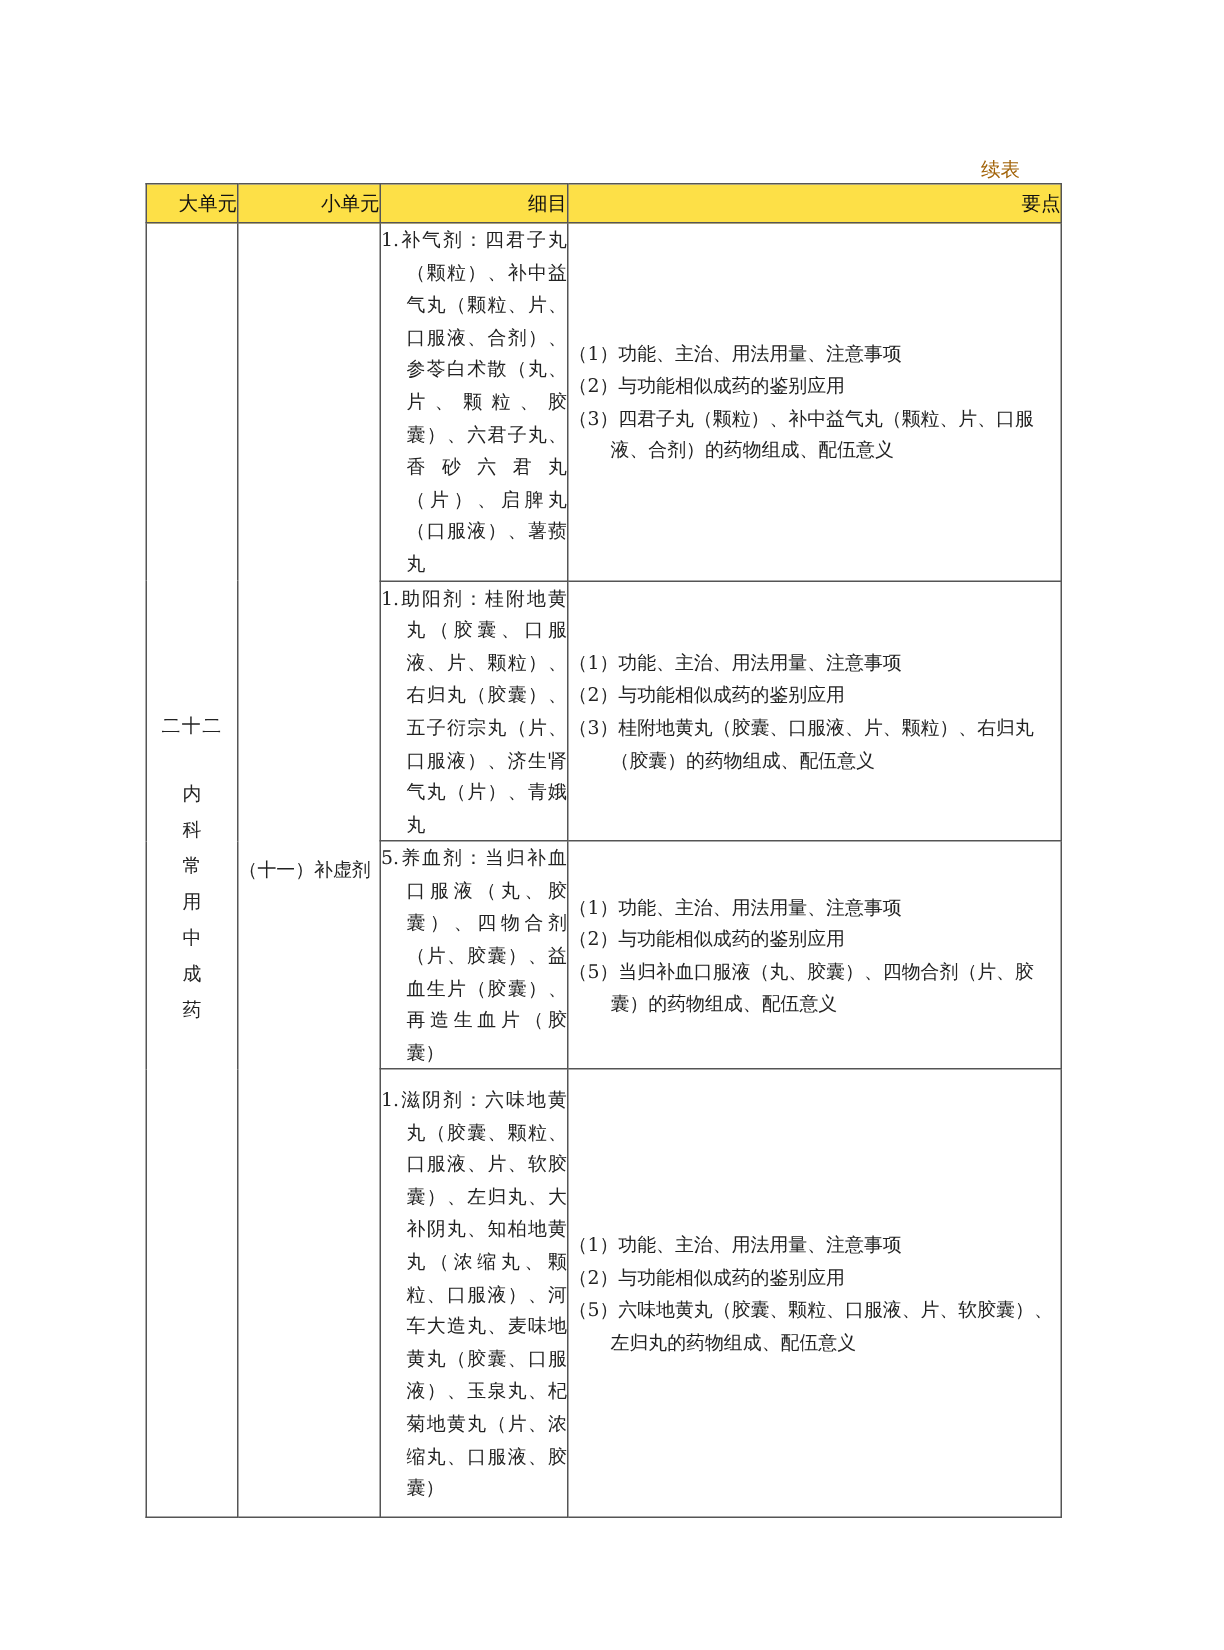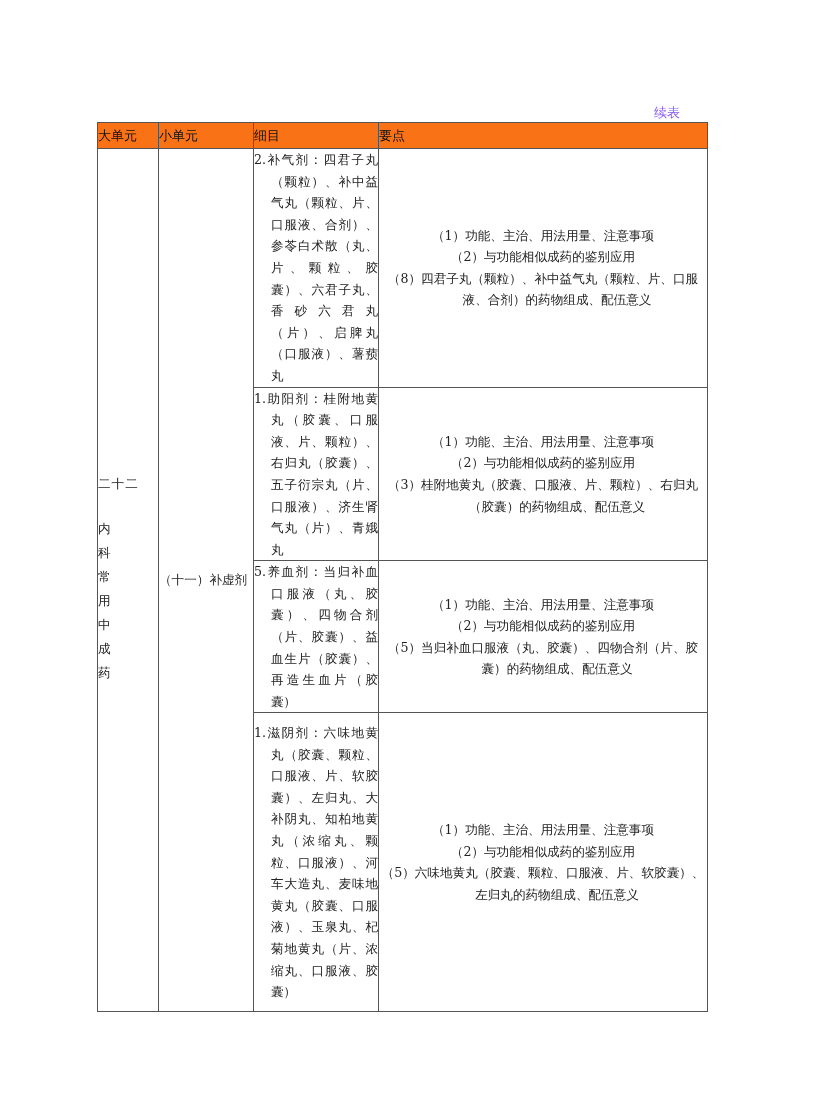--- a/index.html
+++ b/index.html
@@ -1,28 +1,28 @@
 <!DOCTYPE html>
 <html><head>
 <meta charset="utf-8">
 <style>
   html, body { margin: 0; padding: 0; background: #ffffff; }
   body { width: 816px; height: 1100px; position: relative; font-family: "DejaVu Serif", "Liberation Serif", serif; color: #222; }
-  .continued { position: absolute; left: 654px; top: 104px; font-size: 13px; color: #8b5cf6; }
+  .continued { position: absolute; left: 654px; top: 104px; font-size: 13px; color: #a16207; }
   table.main { position: absolute; left: 97px; top: 122px; width: 610px; border-collapse: collapse; table-layout: fixed; font-size: 12.6px; }
   table.main th, table.main td { border: 1px solid #555; vertical-align: middle; padding: 0; }
-  table.main th { background: #f97316; font-family: "DejaVu Sans", "Liberation Sans", sans-serif; font-weight: normal; font-size: 13px; height: 25px; text-align: left; color: #111; }
+  table.main th { background: #fde047; font-family: "DejaVu Sans", "Liberation Sans", sans-serif; font-weight: normal; font-size: 13px; height: 25px; text-align: right; color: #111; }
   col.c1 { width: 61px; } col.c2 { width: 95px; } col.c3 { width: 125px; } col.c4 { width: 329px; }
-  td.big { text-align: left; vertical-align: middle; }
+  td.big { text-align: center; vertical-align: middle; }
   td.big .num { display: block; margin-bottom: 24px; letter-spacing: 1px; }
   td.big .vt { display: block; line-height: 24px; }
   td.small { padding-left: 3px; line-height: 22px; vertical-align: middle; }
   td.detail { padding: 2px 4px 2px 4px; line-height: 21.6px; text-align: justify; vertical-align: top; }
   td.detail .d-text { display: block; padding-left: 17px; text-indent: -17px; }
-  td.point { padding: 0 2px 0 2px; line-height: 21.6px; text-align: center; }
+  td.point { padding: 0 2px 0 2px; line-height: 21.6px; }
   .pt { display: block; padding-left: 28px; text-indent: -28px; }
 </style>
 </head>
 <body>
 
 <div class="continued">续表</div>
 
 <table class="main">
   <colgroup>
       <col class="c1">
@@ -47,26 +47,26 @@
         <span class="vt">常</span>
         <span class="vt">用</span>
         <span class="vt">中</span>
         <span class="vt">成</span>
         <span class="vt">药</span>
       </td>
       <td class="small" rowspan="4">
         <span>（十一）补虚剂</span>
       </td>
       <td class="detail">
-        <span class="d-text">2.补气剂：四君子丸（颗粒）、补中益气丸（颗粒、片、口服液、合剂）、参苓白术散（丸、片、颗粒、胶囊）、六君子丸、香砂六君丸（片）、启脾丸（口服液）、薯蓣丸</span>
+        <span class="d-text">1.补气剂：四君子丸（颗粒）、补中益气丸（颗粒、片、口服液、合剂）、参苓白术散（丸、片、颗粒、胶囊）、六君子丸、香砂六君丸（片）、启脾丸（口服液）、薯蓣丸</span>
       </td>
       <td class="point">
         <span class="pt">（1）功能、主治、用法用量、注意事项</span>
         <span class="pt">（2）与功能相似成药的鉴别应用</span>
-        <span class="pt">（8）四君子丸（颗粒）、补中益气丸（颗粒、片、口服液、合剂）的药物组成、配伍意义</span>
+        <span class="pt">（3）四君子丸（颗粒）、补中益气丸（颗粒、片、口服液、合剂）的药物组成、配伍意义</span>
       </td>
     </tr>
     <tr style="height:171px">
       <td class="detail">
         <span class="d-text">1.助阳剂：桂附地黄丸（胶囊、口服液、片、颗粒）、右归丸（胶囊）、五子衍宗丸（片、口服液）、济生肾气丸（片）、青娥丸</span>
       </td>
       <td class="point">
         <span class="pt">（1）功能、主治、用法用量、注意事项</span>
         <span class="pt">（2）与功能相似成药的鉴别应用</span>
         <span class="pt">（3）桂附地黄丸（胶囊、口服液、片、颗粒）、右归丸（胶囊）的药物组成、配伍意义</span>

